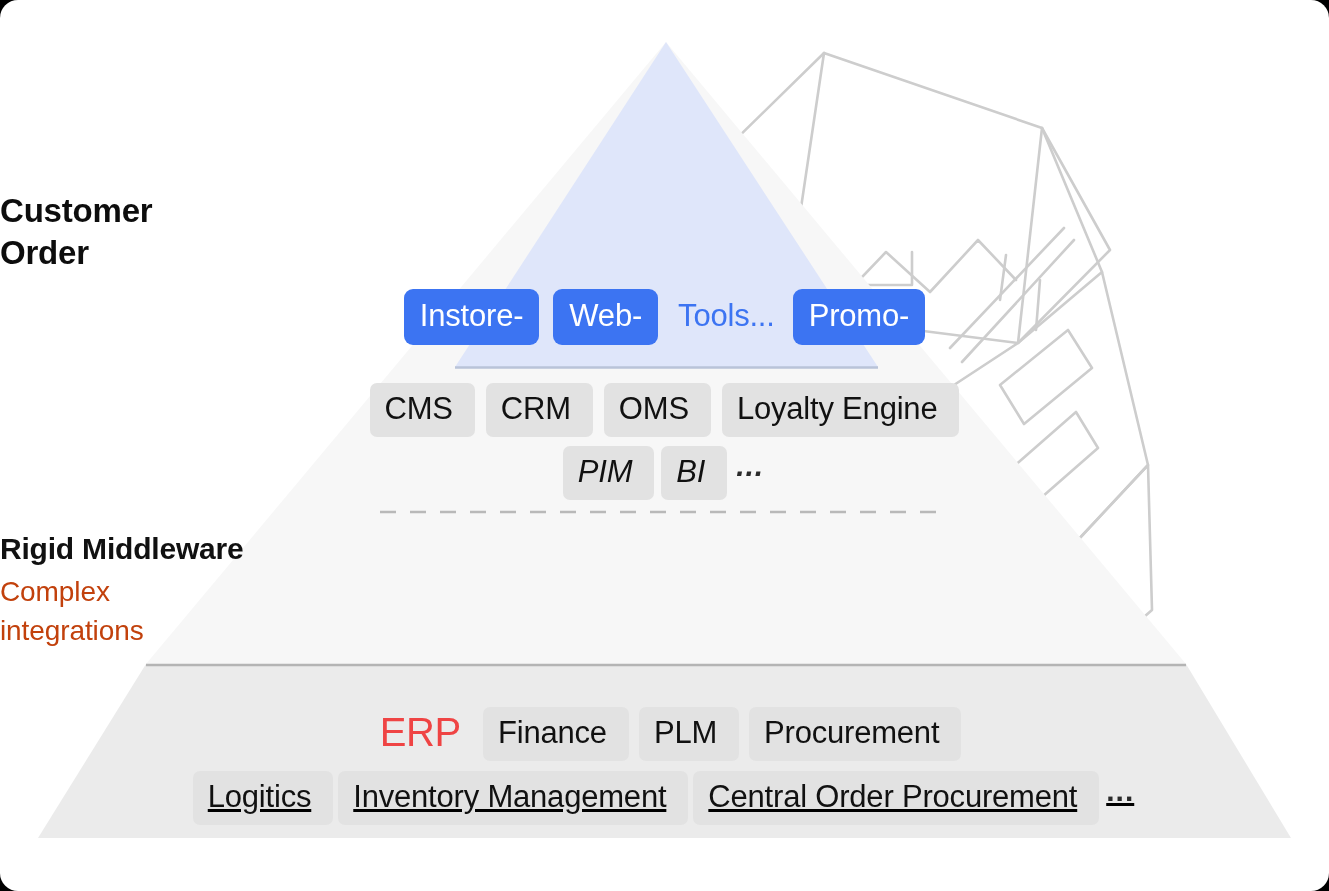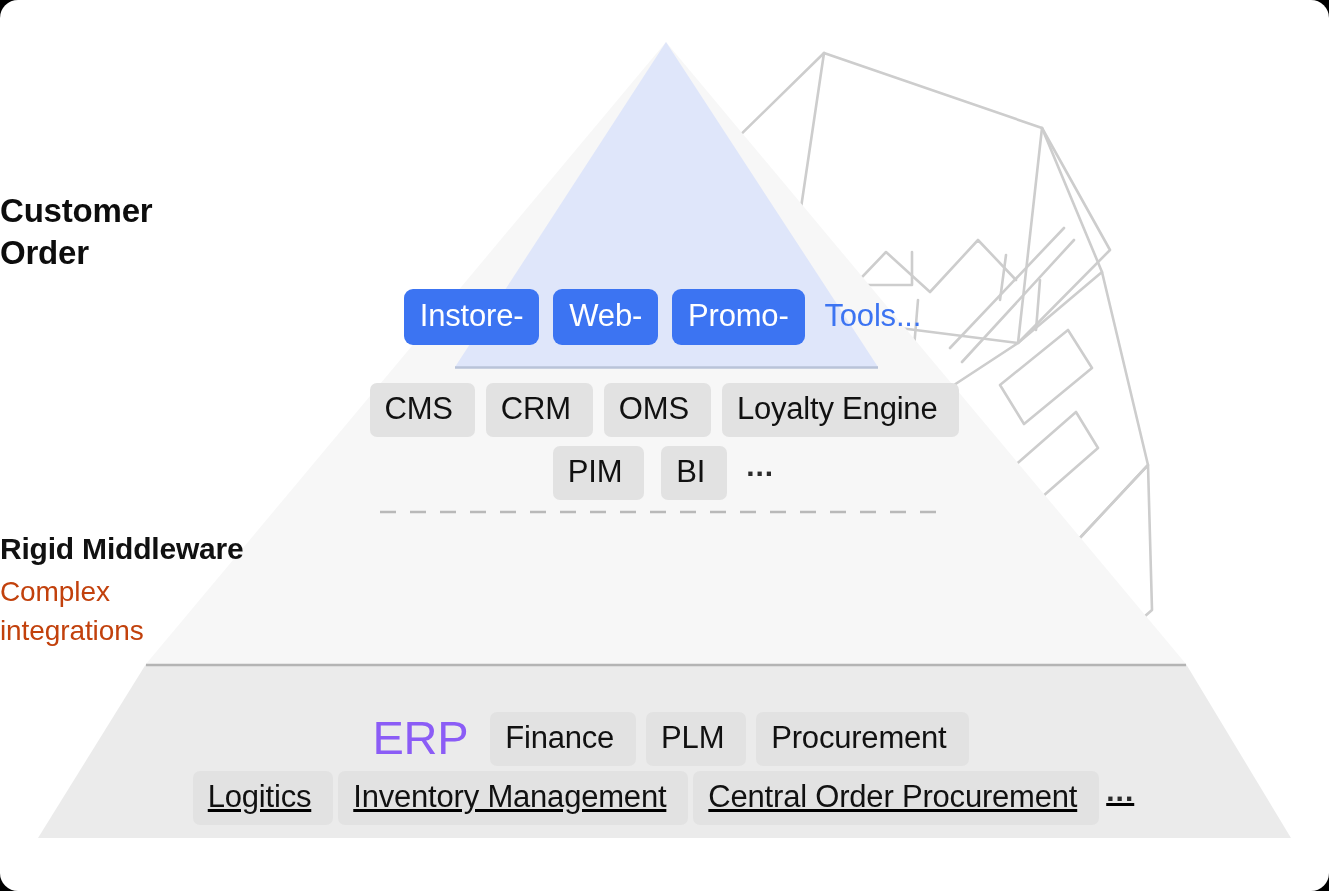--- a/index.html
+++ b/index.html
@@ -108,22 +108,22 @@
     border-radius: 7px;
     font-size: 31px;
     font-weight: 400;
     padding: 8px 22px 10px 15px;
     letter-spacing: -0.2px;
   }
 
   
   .chip.bare {
     background: none;
-    color: #8b5cf6;
-    font-size: 47px;
+    color: #ef4444;
+    font-size: 40px;
     font-weight: 400;
     padding: 4px 12px 6px 12px;
     letter-spacing: -0.3px;
   }
 
   
   .chip.dots {
     background: none;
     color: #2b2b2b;
     font-size: 30px;
@@ -227,32 +227,32 @@
   <div id="content">
 
     <div id="apex-heading" class="abs" style="top:190px;">
       <span class="line">Customer</span>
       <span class="line">Order</span>
     </div>
 
     <div class="chip-row" id="apex-tools" style="top:289px; gap:14px;">
       <span class="chip blue">Instore-</span>
       <span class="chip blue">Web-</span>
+      <span class="chip bluetext">Tools...</span>
       <span class="chip blue">Promo-</span>
-      <span class="chip bluetext">Tools...</span>
     </div>
 
     <div class="chip-row" id="apps-row-1" style="top:383px; gap:11px;">
       <span class="chip gray">CMS</span>
       <span class="chip gray">CRM</span>
       <span class="chip gray">OMS</span>
       <span class="chip gray">Loyalty Engine</span>
     </div>
 
-    <div class="chip-row" id="apps-row-2" style="top:446px; gap:17px;">
+    <div class="chip-row" id="apps-row-2" style="top:446px; gap:7px;font-style:italic;">
       <span class="chip gray">PIM</span>
       <span class="chip gray">BI</span>
       <span class="chip dots">...</span>
     </div>
 
     <div id="middle-block" class="abs" style="top:530px;">
       <div id="middle-title">Rigid Middleware</div>
       <div id="middle-sub">
         <span class="line">Complex</span>
         <span class="line">integrations</span>

